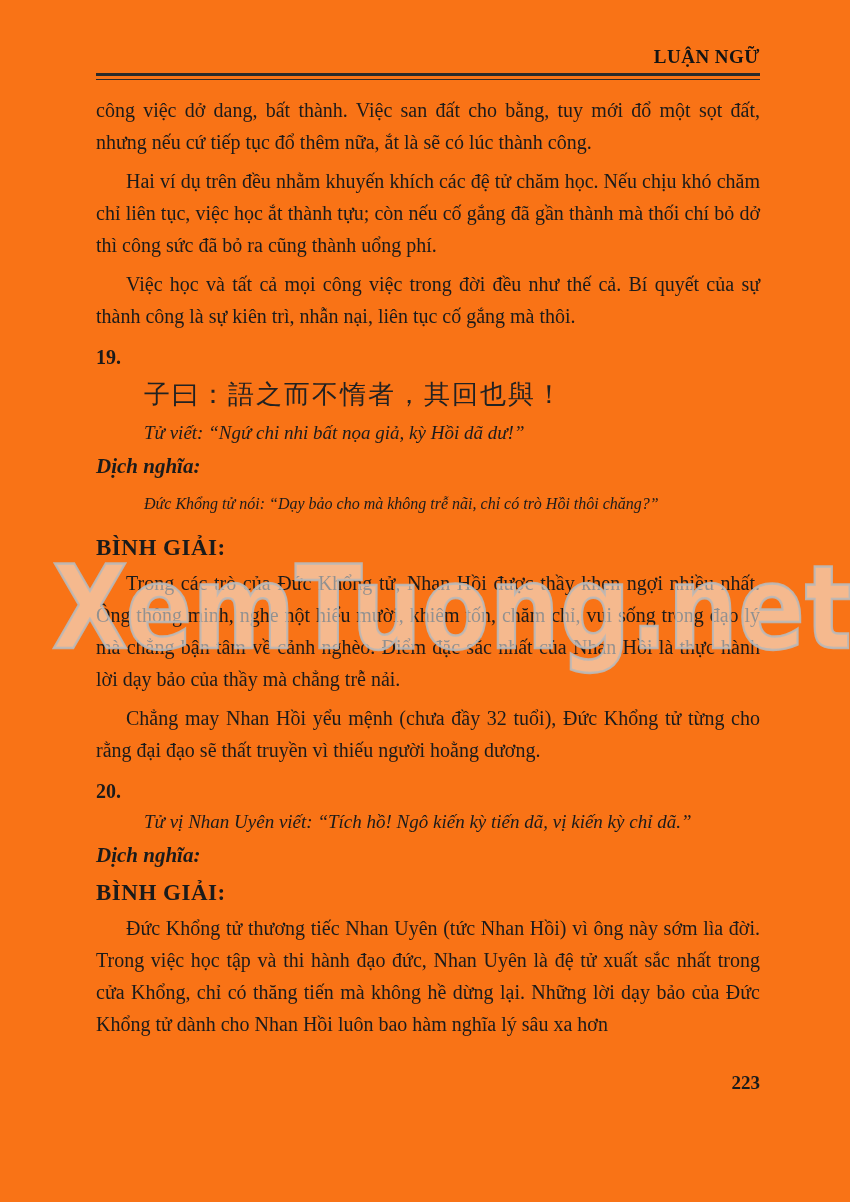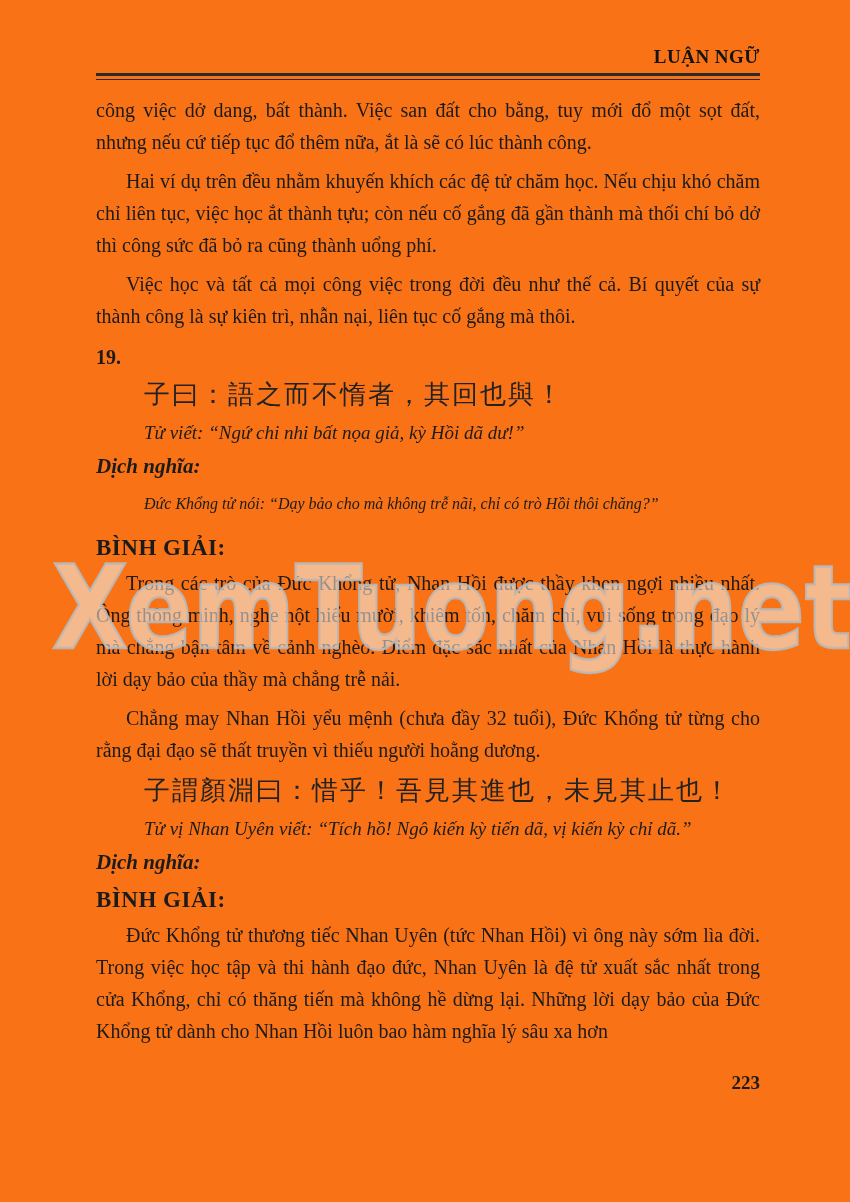--- a/index.html
+++ b/index.html
@@ -121,21 +121,21 @@
       <div class="chinese">子曰：語之而不惰者，其回也與！</div>
       <div class="translit">Tử viết: “Ngứ chi nhi bất nọa giả, kỳ Hồi dã dư!”</div>
       <div class="dich-label">Dịch nghĩa:</div>
       <div class="translation">Đức Khổng tử nói: “Dạy bảo cho mà không trễ nãi, chỉ có trò Hồi thôi chăng?”</div>
       <div class="binh-label">BÌNH GIẢI:</div>
       <p class="body-par">Trong các trò của Đức Khổng tử, Nhan Hồi được thầy khen ngợi nhiều nhất. Ông thông minh, nghe nột hiểu mười, khiêm tốn, chăm chỉ, vui sống trong đạo lý mà chẳng bận tâm về cảnh nghèo. Điểm đặc sắc nhất của Nhan Hồi là thực hành lời dạy bảo của thầy mà chẳng trễ nải.</p>
       <p class="body-par">Chẳng may Nhan Hồi yểu mệnh (chưa đầy 32 tuổi), Đức Khổng tử từng cho rằng đại đạo sẽ thất truyền vì thiếu người hoằng dương.</p>
     </div>
 
     <div>
-      <div class="chinese">子謂顏淵曰：惜乎！吾見其進也，未見其止也！</div>
+      <div class="section-number">20.</div>
       <div class="translit">Tử vị Nhan Uyên viết: “Tích hồ! Ngô kiến kỳ tiến dã, vị kiến kỳ chỉ dã.”</div>
       <div class="dich-label">Dịch nghĩa:</div>
       <div class="binh-label">BÌNH GIẢI:</div>
       <p class="body-par">Đức Khổng tử thương tiếc Nhan Uyên (tức Nhan Hồi) vì ông này sớm lìa đời. Trong việc học tập và thi hành đạo đức, Nhan Uyên là đệ tử xuất sắc nhất trong cửa Khổng, chỉ có thăng tiến mà không hề dừng lại. Những lời dạy bảo của Đức Khổng tử dành cho Nhan Hồi luôn bao hàm nghĩa lý sâu xa hơn</p>
     </div>
 
   </div>
 
   <svg class="watermark" viewBox="0 0 850 160">
     <text x="52" y="112" font-family="DejaVu Sans, sans-serif" font-weight="bold" font-size="116" textLength="800" lengthAdjust="spacingAndGlyphs" fill="#f2f2f2" fill-opacity="0.55" stroke="#b9b9b9" stroke-opacity="0.9" stroke-width="2.5">XemTuong.net</text>

